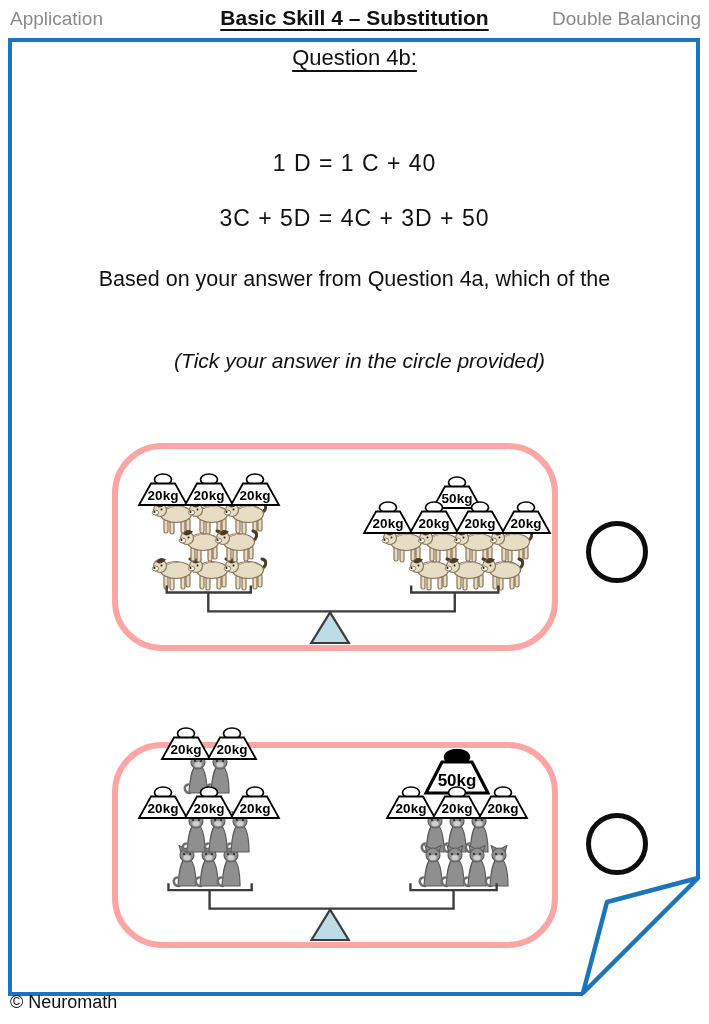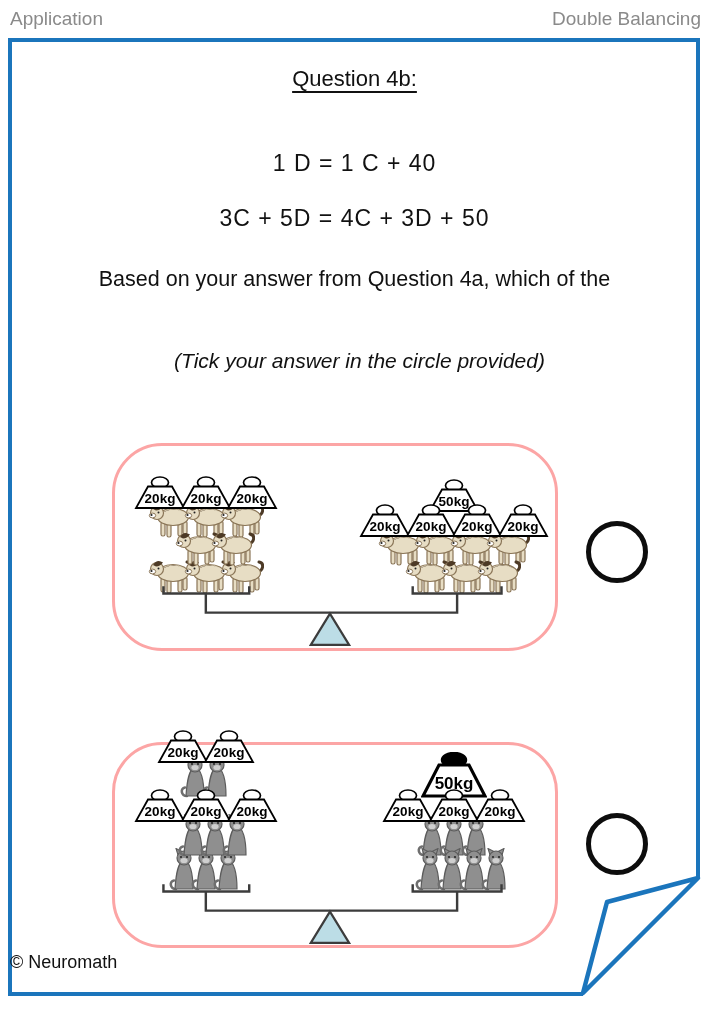--- a/index.html
+++ b/index.html
@@ -26,35 +26,35 @@
     font-size:21px;font-weight:700;
     text-decoration:underline;text-underline-offset:4px;text-decoration-thickness:2px;
   }
   
   .frame{
     position:absolute;left:8px;top:38px;width:692px;height:958px;
     border:4px solid var(--accent);
     background:#fff;
   }
   .q-label{
-    position:absolute;left:0;right:0;top:66px;text-align:center;
+    position:absolute;left:0;right:0;top:45px;text-align:center;
     font-size:22px;
     text-decoration:underline;text-underline-offset:5px;text-decoration-thickness:2px;
   }
   .eq{position:absolute;left:0;right:0;text-align:center;font-size:23px;letter-spacing:1px;}
   .eq1{top:150px;}
   .eq2{top:205px;}
   .prompt{position:absolute;left:0;right:0;text-align:center;font-size:21.5px;}
   .p1{top:267px;}
   .p2{top:311px;}
   .instr{position:absolute;left:0;right:0;top:349px;text-align:center;font-size:21px;font-style:italic;padding-left:10px;}
   
   .option-card{
     position:absolute;left:112px;width:446px;height:208px;
-    border:3px solid #fca5a5;border-radius:50px;
+    border:6px solid #fca5a5;border-radius:50px;
     background:#fff;
   }
   .card-1{top:443px;}
   .card-2{top:742px;height:206px;}
   .answer-circle{
     position:absolute;left:586px;width:62px;height:62px;
     border:5px solid #0d0d0d;border-radius:50%;
     background:#fff;cursor:pointer;
   }
   .circle-1{top:521px;}
@@ -68,28 +68,29 @@
   .pan-left{left:10px;width:162px;}
   .pan-right{left:240px;width:198px;}
   .row{display:flex;justify-content:center;align-items:flex-end;}
   .row + .row{margin-top:-9px;}
   .weights-row{position:relative;z-index:2;}
   .weights-row svg{margin:0 -3px;}
   .animals-row svg{margin:0 -4px;}
   .animals-row.shift{transform:translateX(9px);}
   
   .curl{position:absolute;left:575px;top:865px;width:134px;height:135px;}
-  .copyright{position:absolute;left:10px;top:952px;font-size:18px;}
+  .copyright{position:absolute;left:10px;top:992px;font-size:18px;}
 </style>
 </head>
 <body>
 
 <div class="page">
 
   <div class="hdr-left">Application</div>
+  <div class="hdr-title">Basic Skill 4 – Substitution</div>
   <div class="hdr-right">Double Balancing</div>
 
   <div class="frame"></div>
 
   <div class="q-label">Question 4b:</div>
   <div class="eq eq1">1 D = 1 C + 40</div>
   <div class="eq eq2">3C + 5D = 4C + 3D + 50</div>
   <div class="prompt p1">Based on your answer from Question 4a, which of the</div>
   <div class="instr">(Tick your answer in the circle provided)</div>
 

